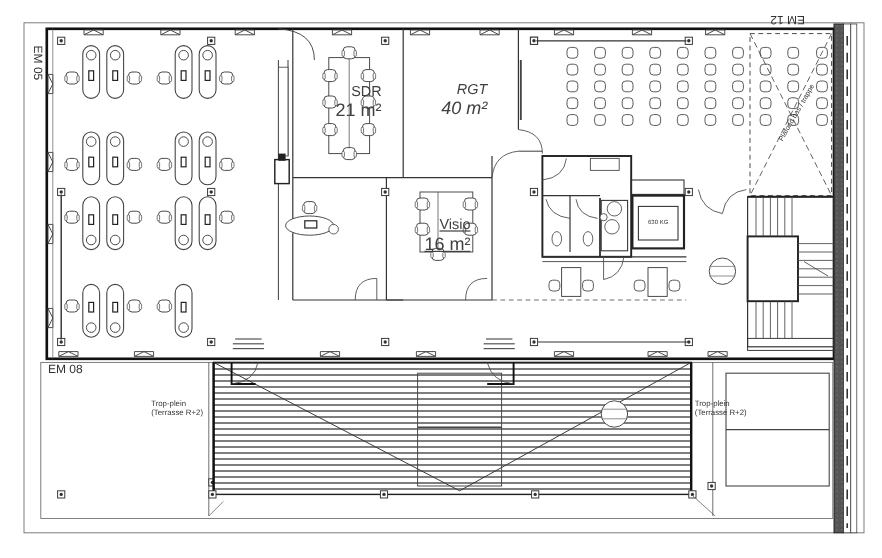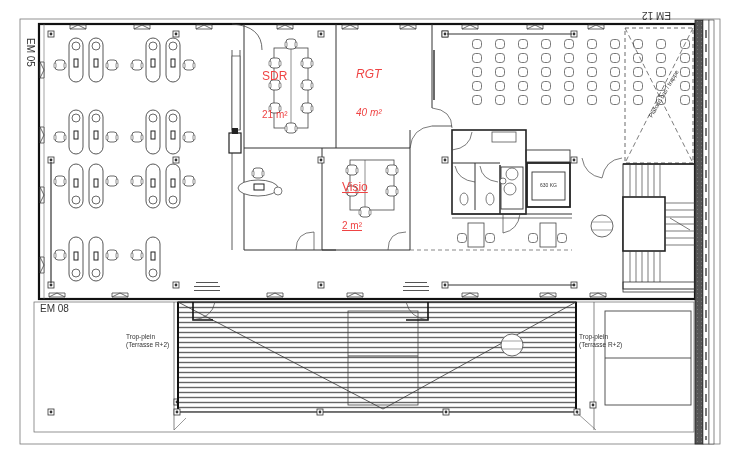--- a/index.html
+++ b/index.html
@@ -1,20 +1,20 @@
 <!DOCTYPE html>
 <html><head>
 <meta charset="utf-8">
 <style>
   html,body{margin:0;padding:0;background:#fff;}
   body{width:735px;height:465px;overflow:hidden;font-family:"Liberation Sans",sans-serif;}
   #plan{position:absolute;left:0;top:0;width:735px;height:465px;}
-  .lbl{position:absolute;color:#ef4444;font-family:"Liberation Sans",sans-serif;text-align:left;line-height:1.15;pointer-events:none;}
+  .lbl{position:absolute;color:#404040;font-family:"Liberation Sans",sans-serif;text-align:right;line-height:1.15;pointer-events:none;}
   .room-name{font-size:12px;}
-  .room-area{font-size:10px;margin-top:25px;}
+  .room-area{font-size:15px;}
   .zone-tag{position:absolute;font-size:10px;color:#333;}
   .small-note{position:absolute;font-size:6.5px;color:#333;line-height:1.2;}
   .rot180{transform:rotate(180deg);}
 </style>
 </head>
 <body>
 
 <div id="plan">
 <svg width="735" height="465" viewBox="0 0 735 465" xmlns="http://www.w3.org/2000/svg">
   <defs>
@@ -379,21 +379,21 @@
 <div class="lbl" style="left:262px;top:70px;width:56px;">
   <div class="room-name">SDR</div>
   <div class="room-area">21 m²</div>
 </div>
 <div class="lbl" style="left:356px;top:68px;width:50px;font-style:italic;">
   <div class="room-name">RGT</div>
   <div class="room-area">40 m²</div>
 </div>
 <div class="lbl" style="left:342px;top:181px;width:50px;text-decoration:underline;">
   <div class="room-name">Visio</div>
-  <div class="room-area">2 m²</div>
+  <div class="room-area">16 m²</div>
 </div>
 
 
 <div class="small-note" style="left:126px;top:333px;">
   <div>Trop-plein</div>
   <div>(Terrasse R+2)</div>
 </div>
 <div class="small-note" style="left:579px;top:333px;">
   <div>Trop-plein</div>
   <div>(Terrasse R+2)</div>

